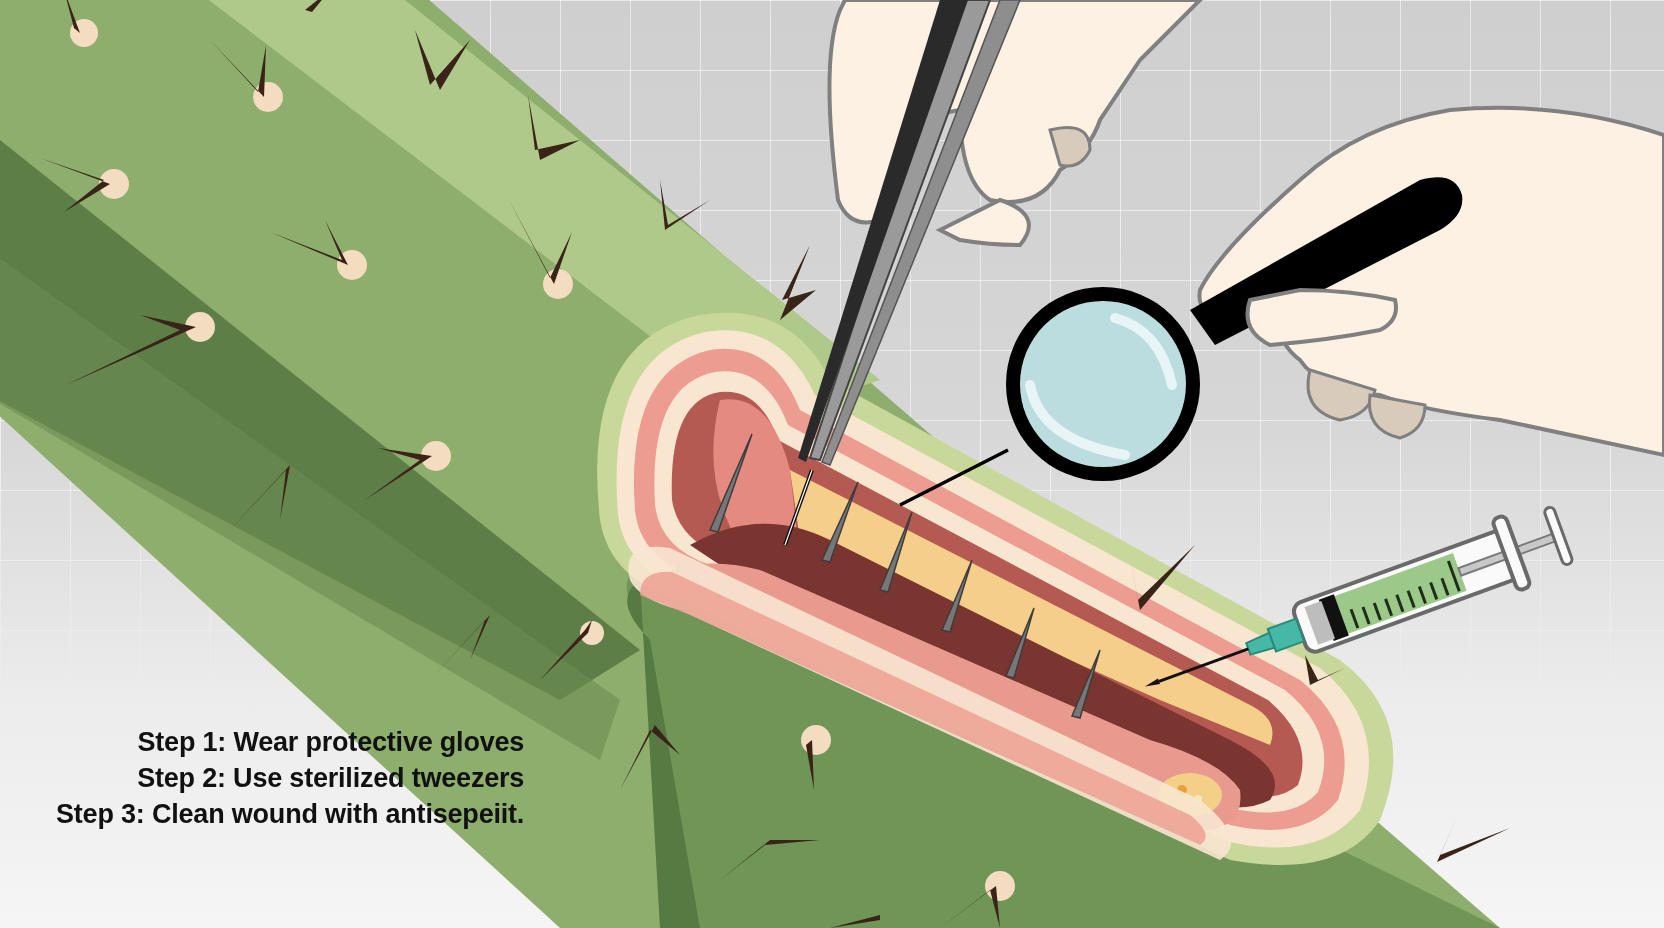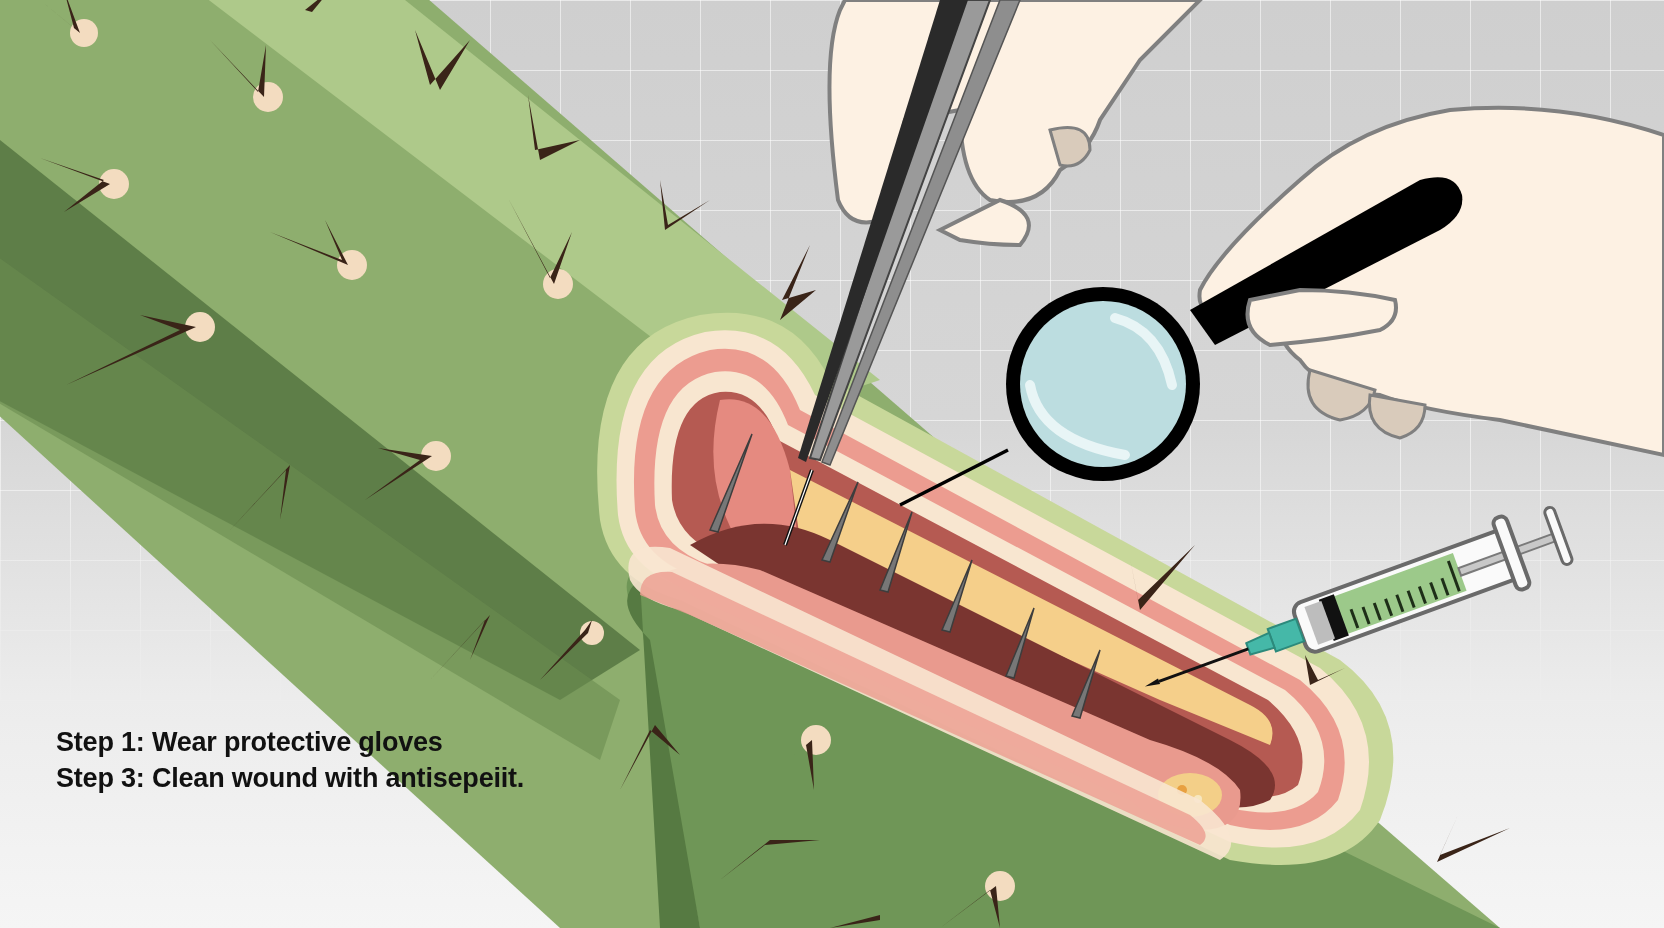--- a/index.html
+++ b/index.html
@@ -9,21 +9,21 @@
       background:linear-gradient(180deg,#cfcfcf 0%,#d6d6d6 45%,#ececec 75%,#f5f5f5 100%);}
   .grid{position:absolute;inset:0;
       background-image:
         linear-gradient(to right, rgba(255,255,255,0.55) 1.5px, transparent 1.5px),
         linear-gradient(to bottom, rgba(255,255,255,0.55) 1.5px, transparent 1.5px);
       background-size:70px 70px;
       -webkit-mask-image:linear-gradient(180deg,#000 0%,#000 50%,transparent 78%);
       mask-image:linear-gradient(180deg,#000 0%,#000 50%,transparent 78%);}
   svg.art{position:absolute;left:0;top:0;}
   .steps{position:absolute;left:56px;top:724px;margin:0;padding:0;list-style:none;}
-  .steps li{font-size:27px;font-weight:bold;color:#111;line-height:36px;letter-spacing:-0.2px;}
+  .steps li{font-size:27px;font-weight:bold;color:#111;line-height:36px;letter-spacing:-0.2px;text-align:right;}
 </style>
 </head>
 <body>
 
 <div class="bg"></div>
 <div class="grid"></div>
 
 <svg class="art" width="1664" height="928" viewBox="0 0 1664 928">
   <defs>
     <clipPath id="stemClip">
@@ -170,14 +170,15 @@
     <rect x="270" y="-30" width="10" height="60" rx="5" fill="#fafafa" stroke="#6a6a6a" stroke-width="3"></rect>
     <polygon points="-30,-12 0,-12 0,12 -30,12" fill="#45b8a8" stroke="#2c8a7c" stroke-width="2"></polygon>
     <polygon points="-55,-6 -30,-8 -30,8 -55,6" fill="#45b8a8" stroke="#2c8a7c" stroke-width="2"></polygon>
     <line x1="-55" y1="0" x2="-150" y2="0" stroke="#111" stroke-width="3"></line>
     <polygon points="-150,-3 -165,0 -150,3" fill="#111"></polygon>
   </g>
 </svg>
 
 <ul class="steps">
   <li>Step 1: Wear protective gloves</li>
+  <li>Step 2: Use sterilized tweezers</li>
   <li>Step 3: Clean wound with antisepeiit.</li>
 </ul>
 
 </body></html>

